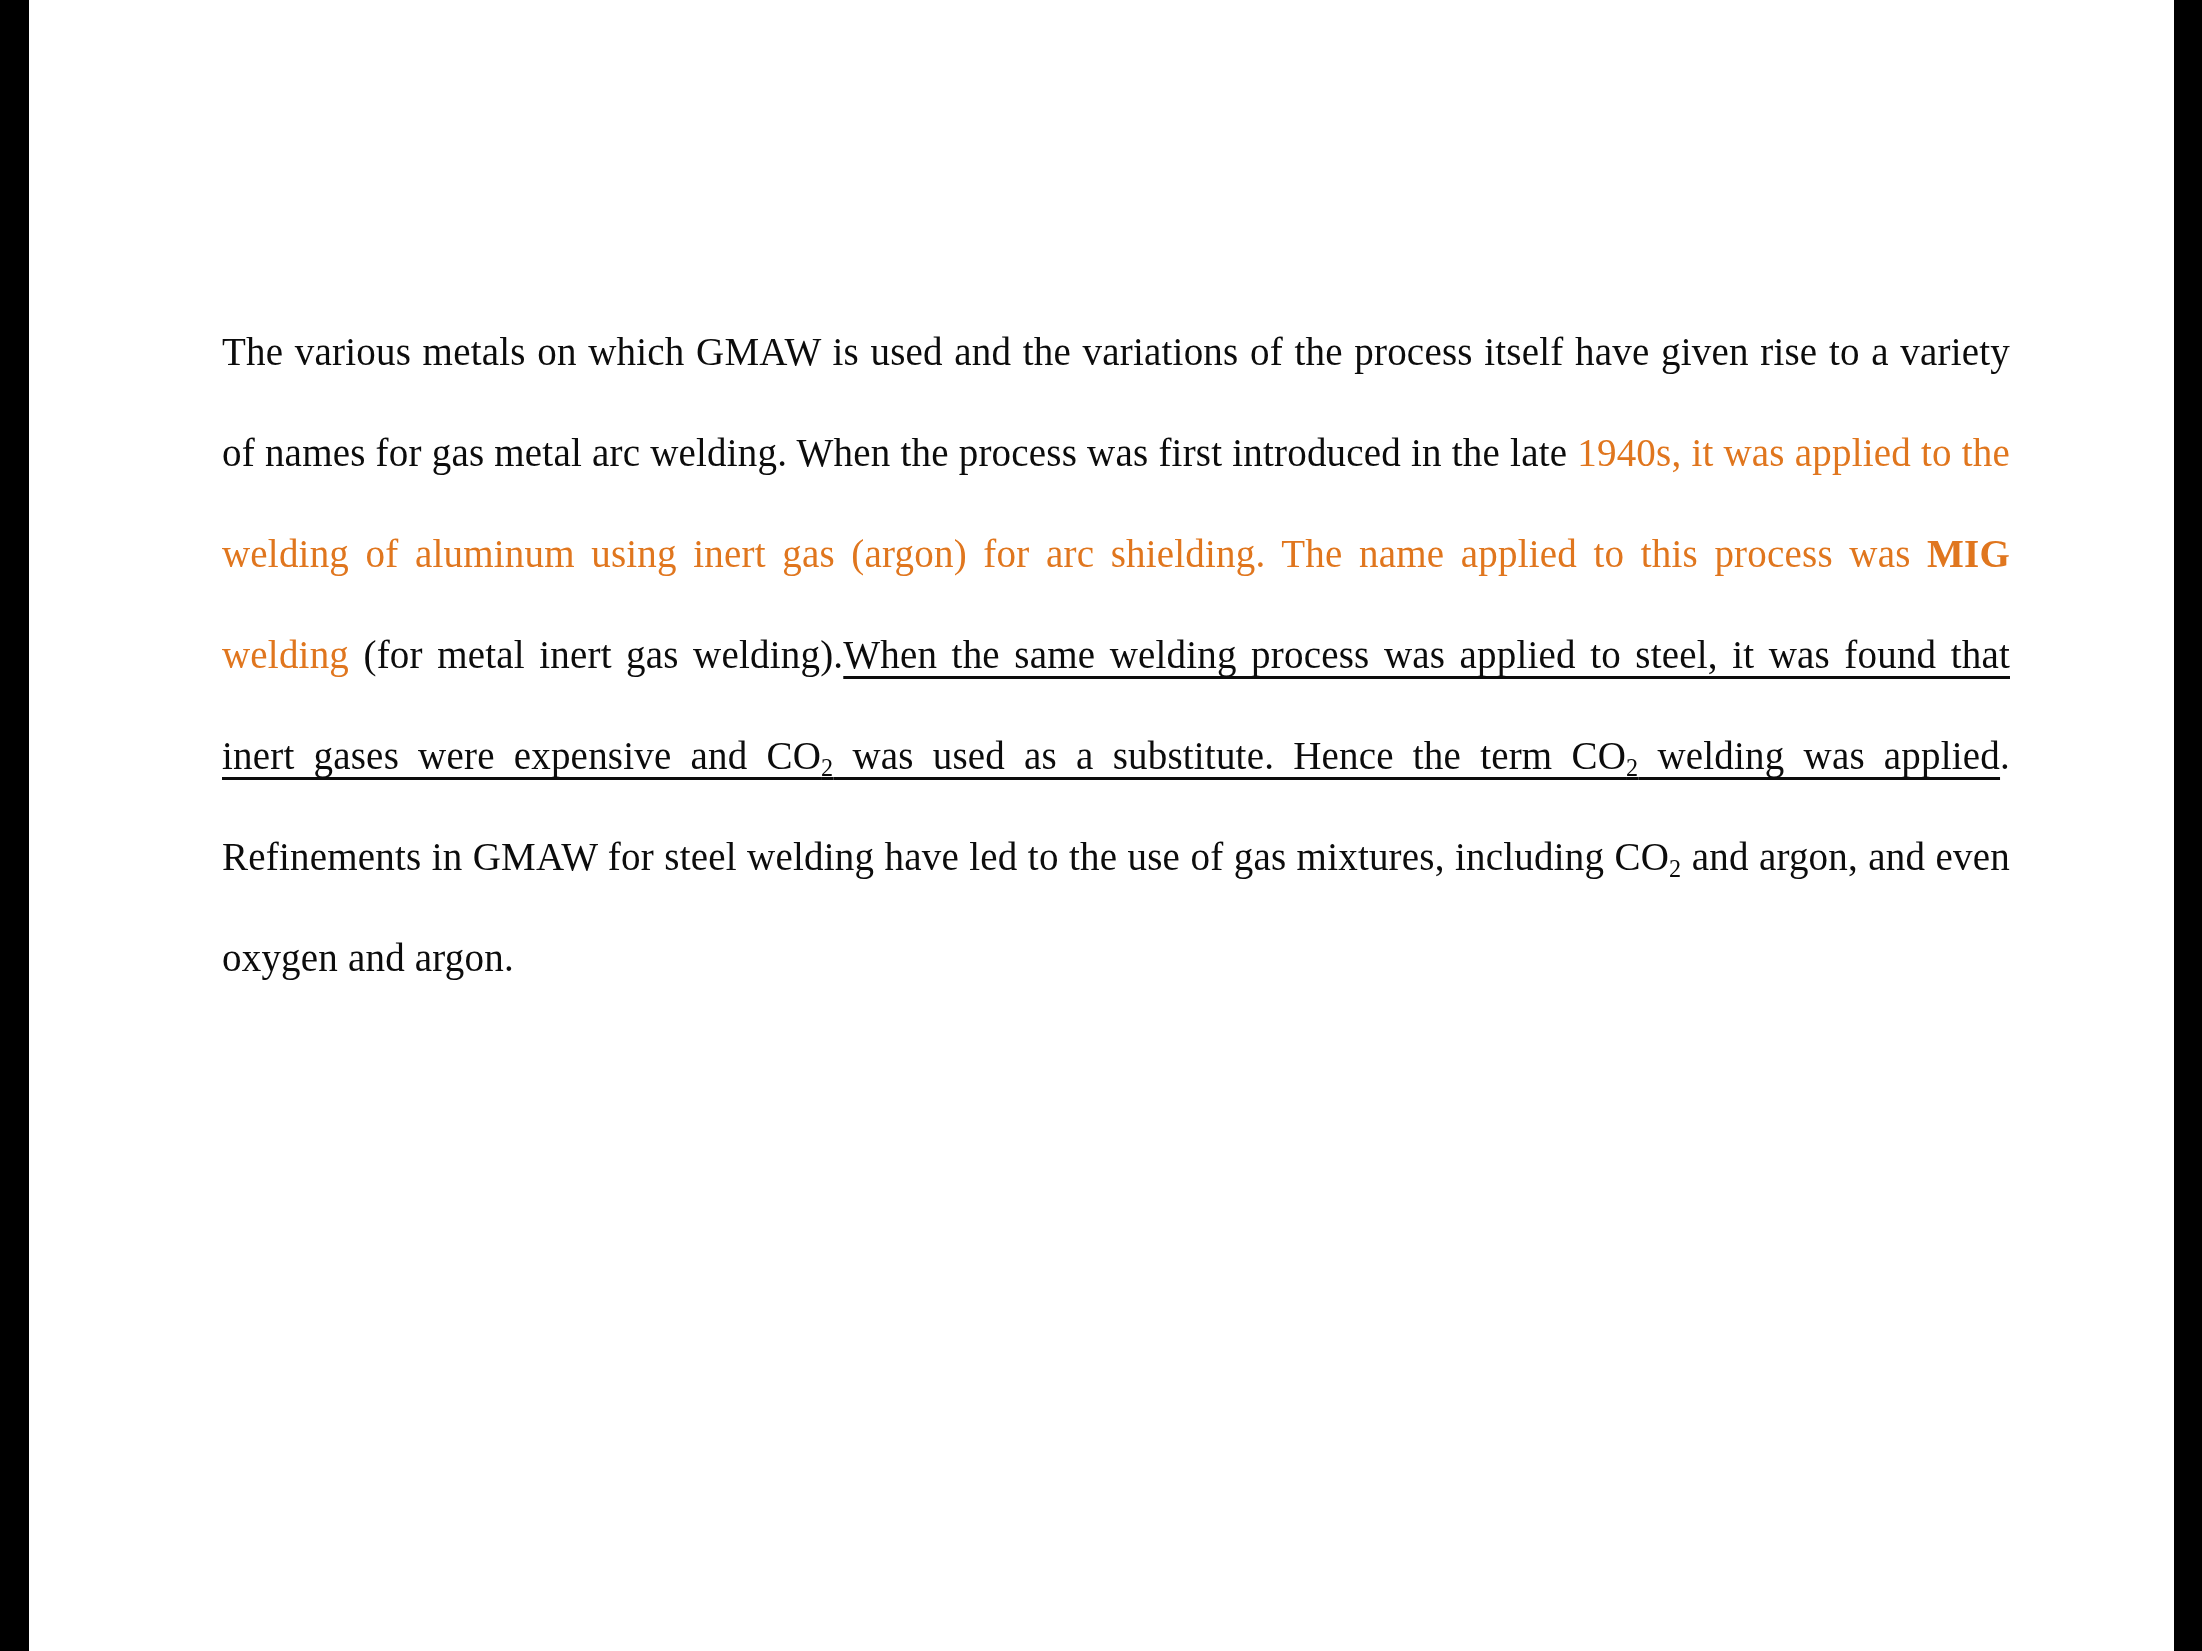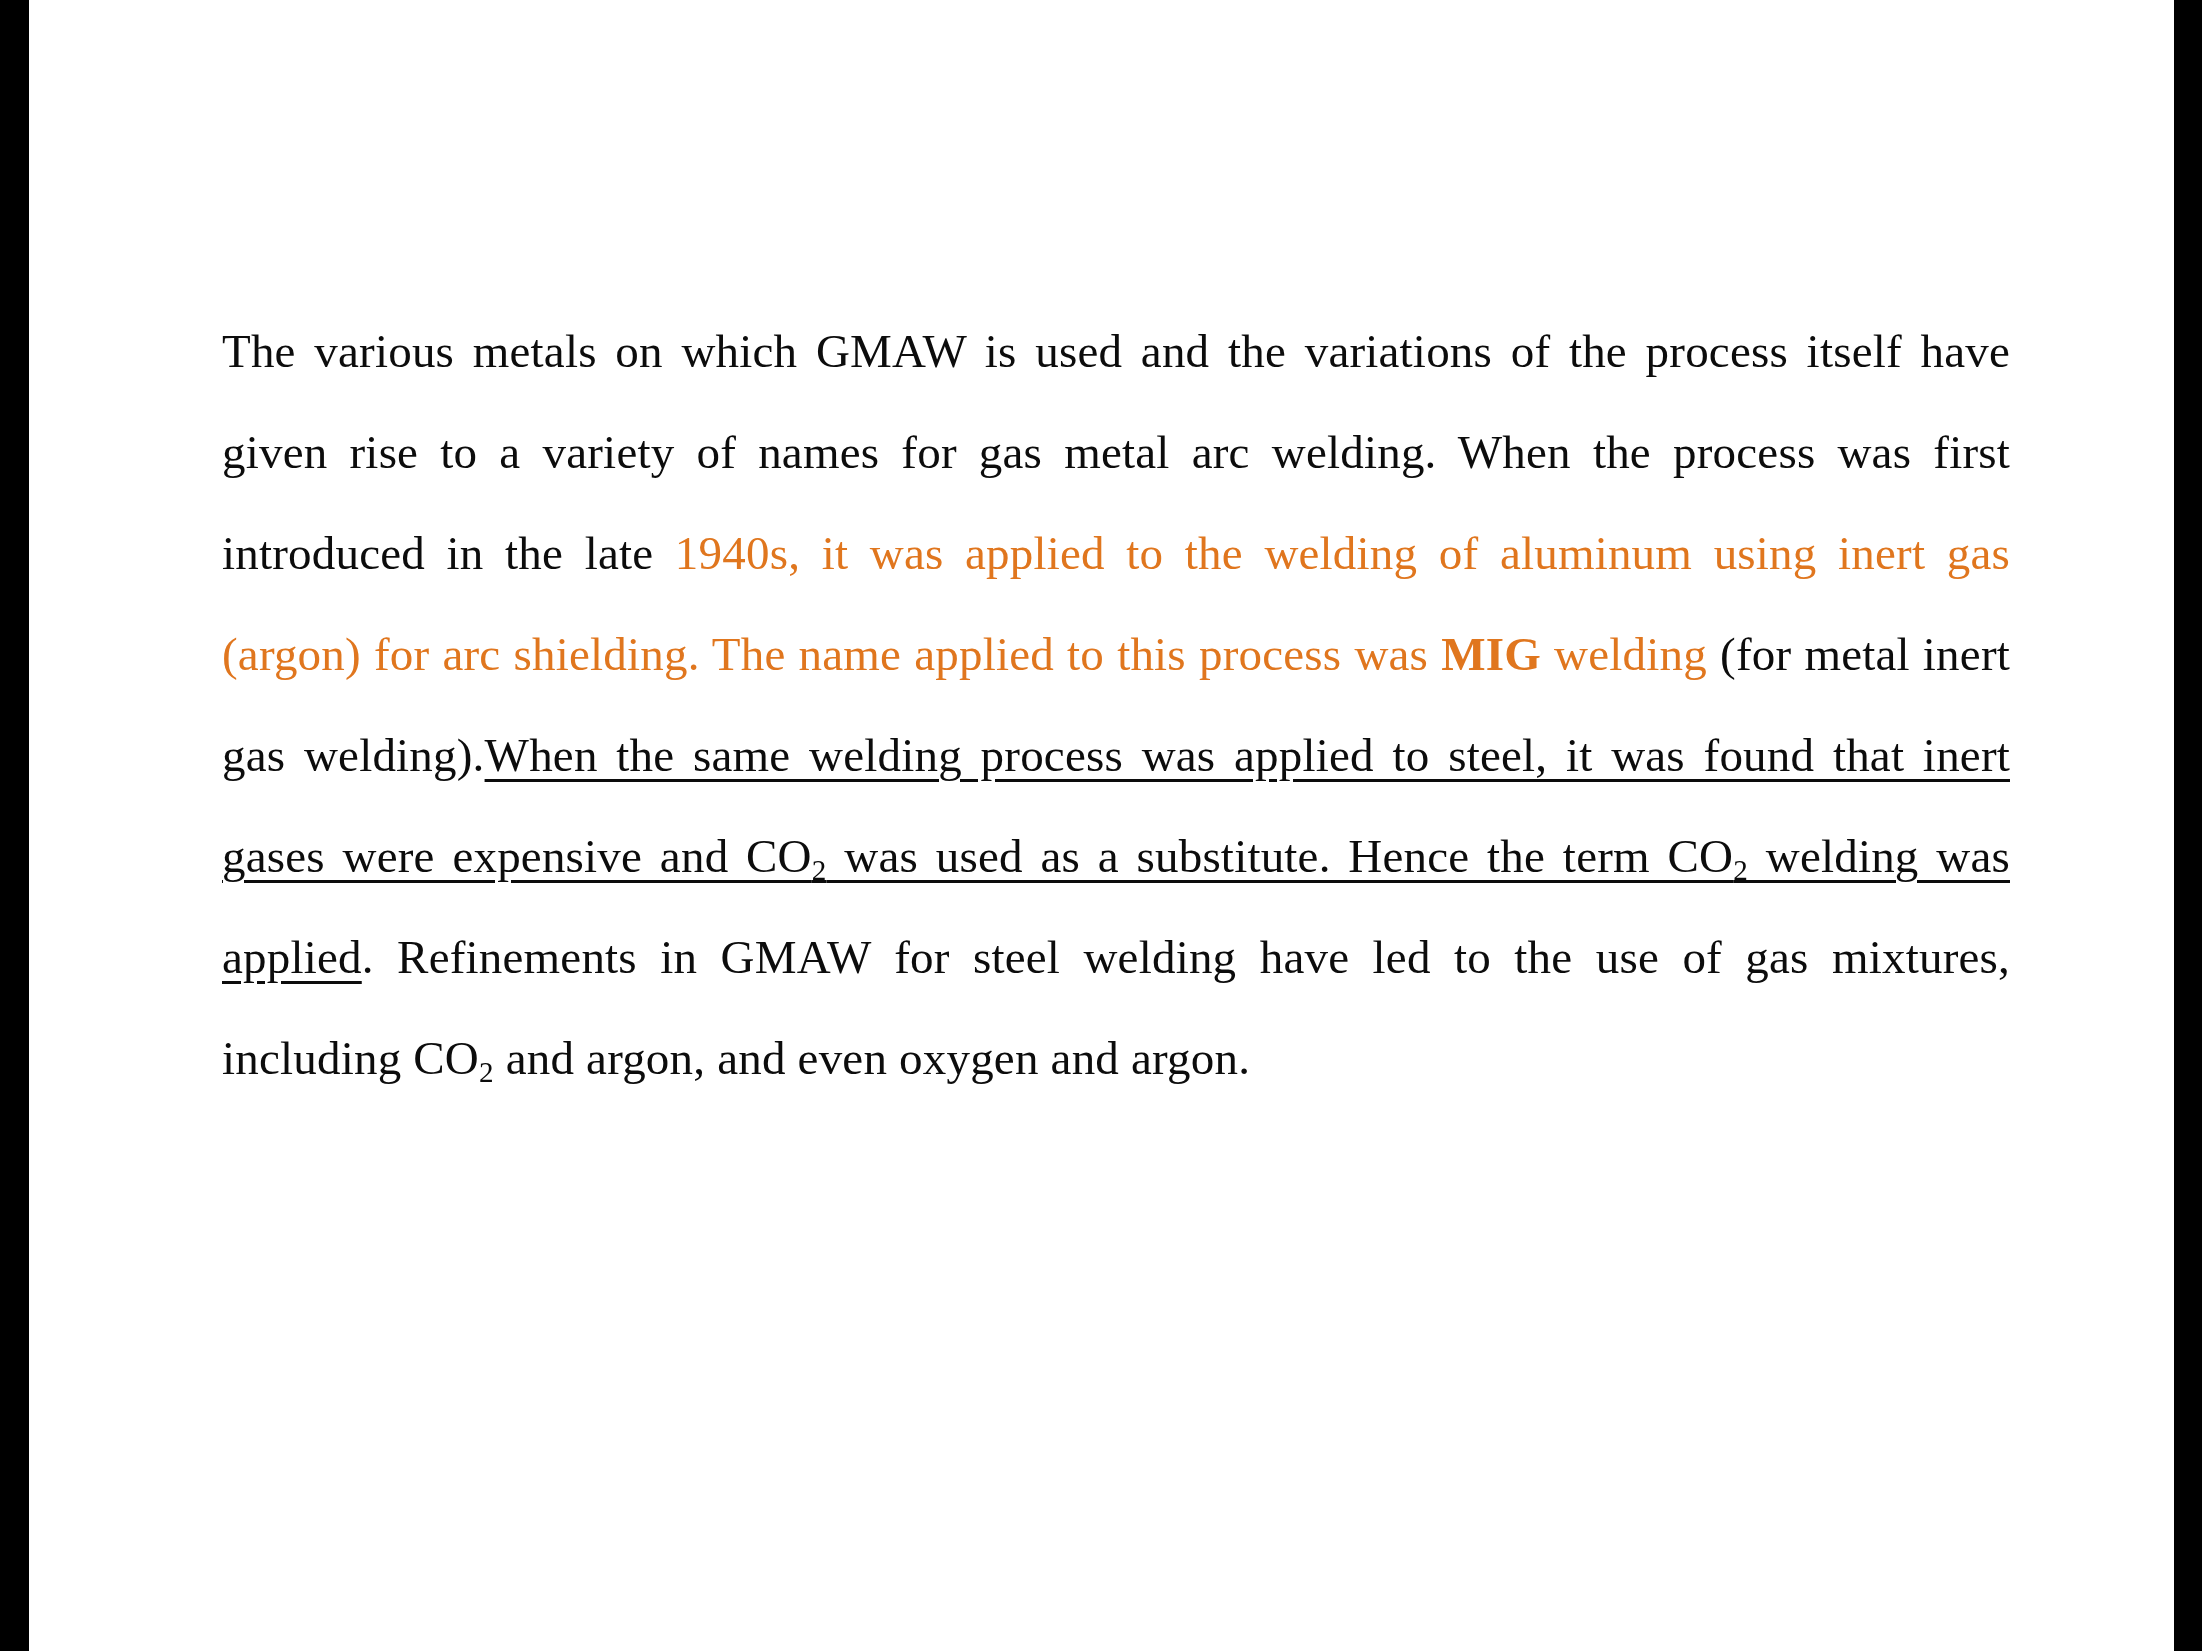--- a/index.html
+++ b/index.html
@@ -32,21 +32,21 @@
     height: 1652px;
     background: #ffffff;
   }
 
   .doc-paragraph {
     position: absolute;
     left: 222px;
     top: 301px;
     width: 1788px;
     margin: 0;
-    font-size: 47px;
+    font-size: 39px;
     line-height: 101px;
     text-align: justify;
     color: var(--text, #0c0c0c);
     letter-spacing: 0.2px;
   }
   .seg { color: var(--text, #0c0c0c); }
   .seg.orange { color: var(--accent-orange, #e0761e); }
   .seg.bold { font-weight: bold; }
   .u {
     text-decoration: underline;

